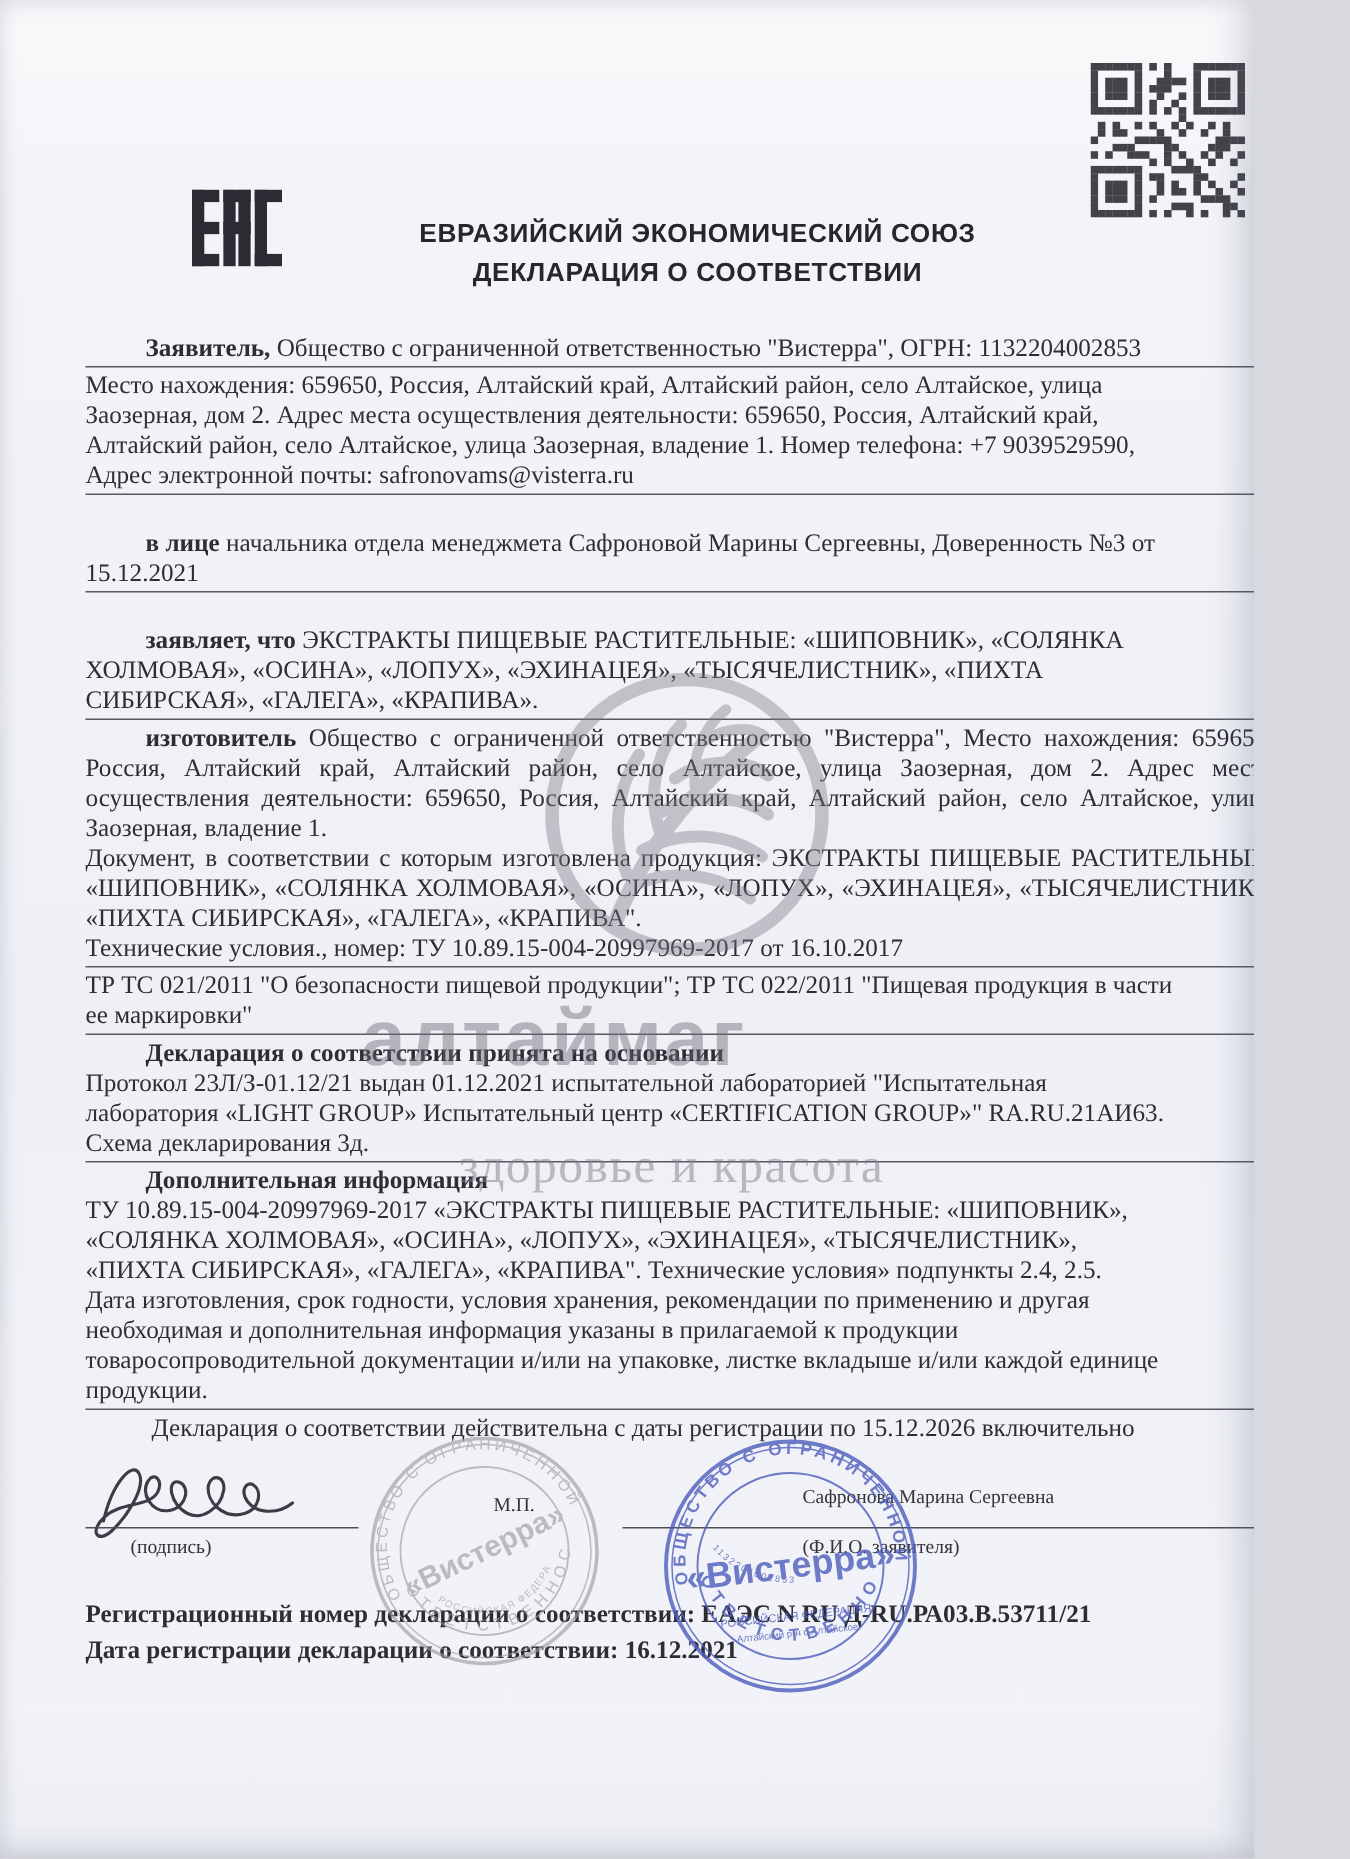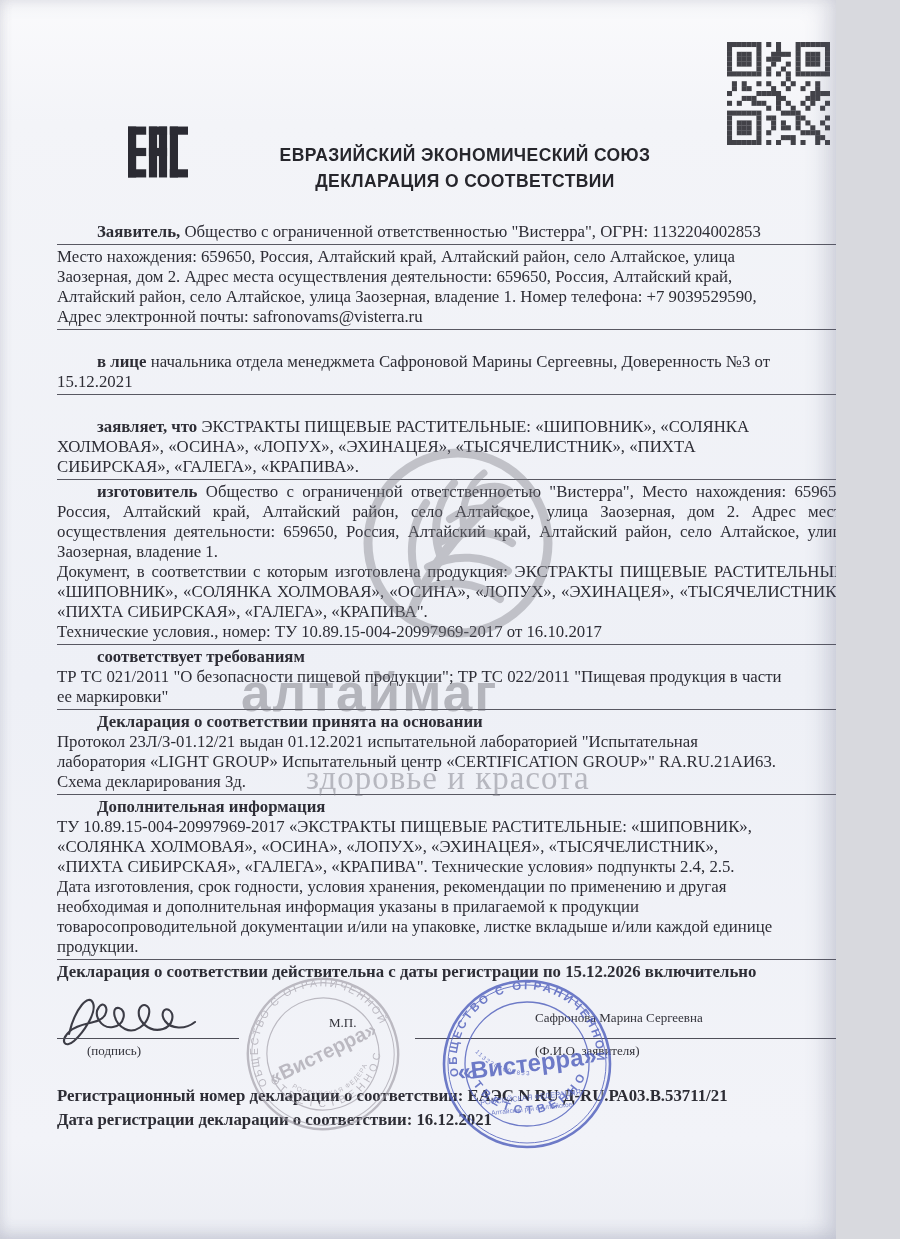--- a/index.html
+++ b/index.html
@@ -15,21 +15,21 @@
   .hdr{position:absolute;left:135px;top:142px;width:660px;text-align:center;
        font-family:"Liberation Sans","DejaVu Sans",sans-serif;font-weight:bold;
        font-size:17.5px;line-height:26px;letter-spacing:.4px;color:#26262c;}
   #eac{position:absolute;left:128px;top:126px;}
   #qr{position:absolute;left:727px;top:42px;}
   #col{position:absolute;left:57px;top:222px;width:792px;font-size:16.8px;line-height:20px;}
   .sec{border-bottom:1px solid #585862;padding-bottom:2px;margin-bottom:2px;}
   .b{font-weight:bold;margin-left:40px;}
   .pre{white-space:pre-line;}
   .jus{text-align:justify;}
-  #validity{font-weight:bold;}
+  #validity{font-weight:normal;margin-left:44px;}
   #sigzone{position:relative;height:90px;margin-top:6px;}
   .sigline{position:absolute;border-top:1px solid #4e4e58;}
   .cap{position:absolute;font-size:13px;color:#33333b;}
   #regnum,#regdate{font-weight:bold;}
   #regnum{margin-top:8px;} #regdate{margin-top:4px;}
   
   #wm-emblem{position:absolute;left:358px;top:443px;opacity:.40;pointer-events:none;}
   #wm-brand{position:absolute;left:213px;top:662px;font-family:"Liberation Sans","DejaVu Sans",sans-serif;
             font-weight:bold;font-size:53px;letter-spacing:2px;color:rgba(108,108,118,.45);pointer-events:none;margin-left:28px;}
   #wm-tag{position:absolute;left:306px;top:760px;font-family:Liberation Serif, serif;
@@ -289,21 +289,20 @@
 
     <div class="sec">
       <div class="jus">
         <span class="b">изготовитель</span><span> Общество с ограниченной ответственностью "Вистерра", Место нахождения: 659650, Россия, Алтайский край, Алтайский район, село Алтайское, улица Заозерная, дом 2. Адрес места осуществления деятельности: 659650, Россия, Алтайский край, Алтайский район, село Алтайское, улица Заозерная, владение 1.</span>
       </div>
       <div class="jus pre">Документ, в соответствии с которым изготовлена продукция: ЭКСТРАКТЫ ПИЩЕВЫЕ РАСТИТЕЛЬНЫЕ: «ШИПОВНИК», «СОЛЯНКА ХОЛМОВАЯ», «ОСИНА», «ЛОПУХ», «ЭХИНАЦЕЯ», «ТЫСЯЧЕЛИСТНИК», «ПИХТА СИБИРСКАЯ», «ГАЛЕГА», «КРАПИВА".
 Технические условия., номер: ТУ 10.89.15-004-20997969-2017 от 16.10.2017</div>
     </div>
 
     <div class="sec">
-      <div class="b">соответствует требованиям</div>
       <div class="pre">ТР ТС 021/2011 "О безопасности пищевой продукции"; ТР ТС 022/2011 "Пищевая продукция в части
 ее маркировки"</div>
     </div>
 
     <div class="sec">
       <div class="b">Декларация о соответствии принята на основании</div>
       <div class="pre">Протокол 23Л/З-01.12/21 выдан 01.12.2021  испытательной лабораторией "Испытательная
 лаборатория «LIGHT GROUP»  Испытательный центр «CERTIFICATION GROUP»" RA.RU.21АИ63.
 Схема декларирования 3д.</div>
     </div>

